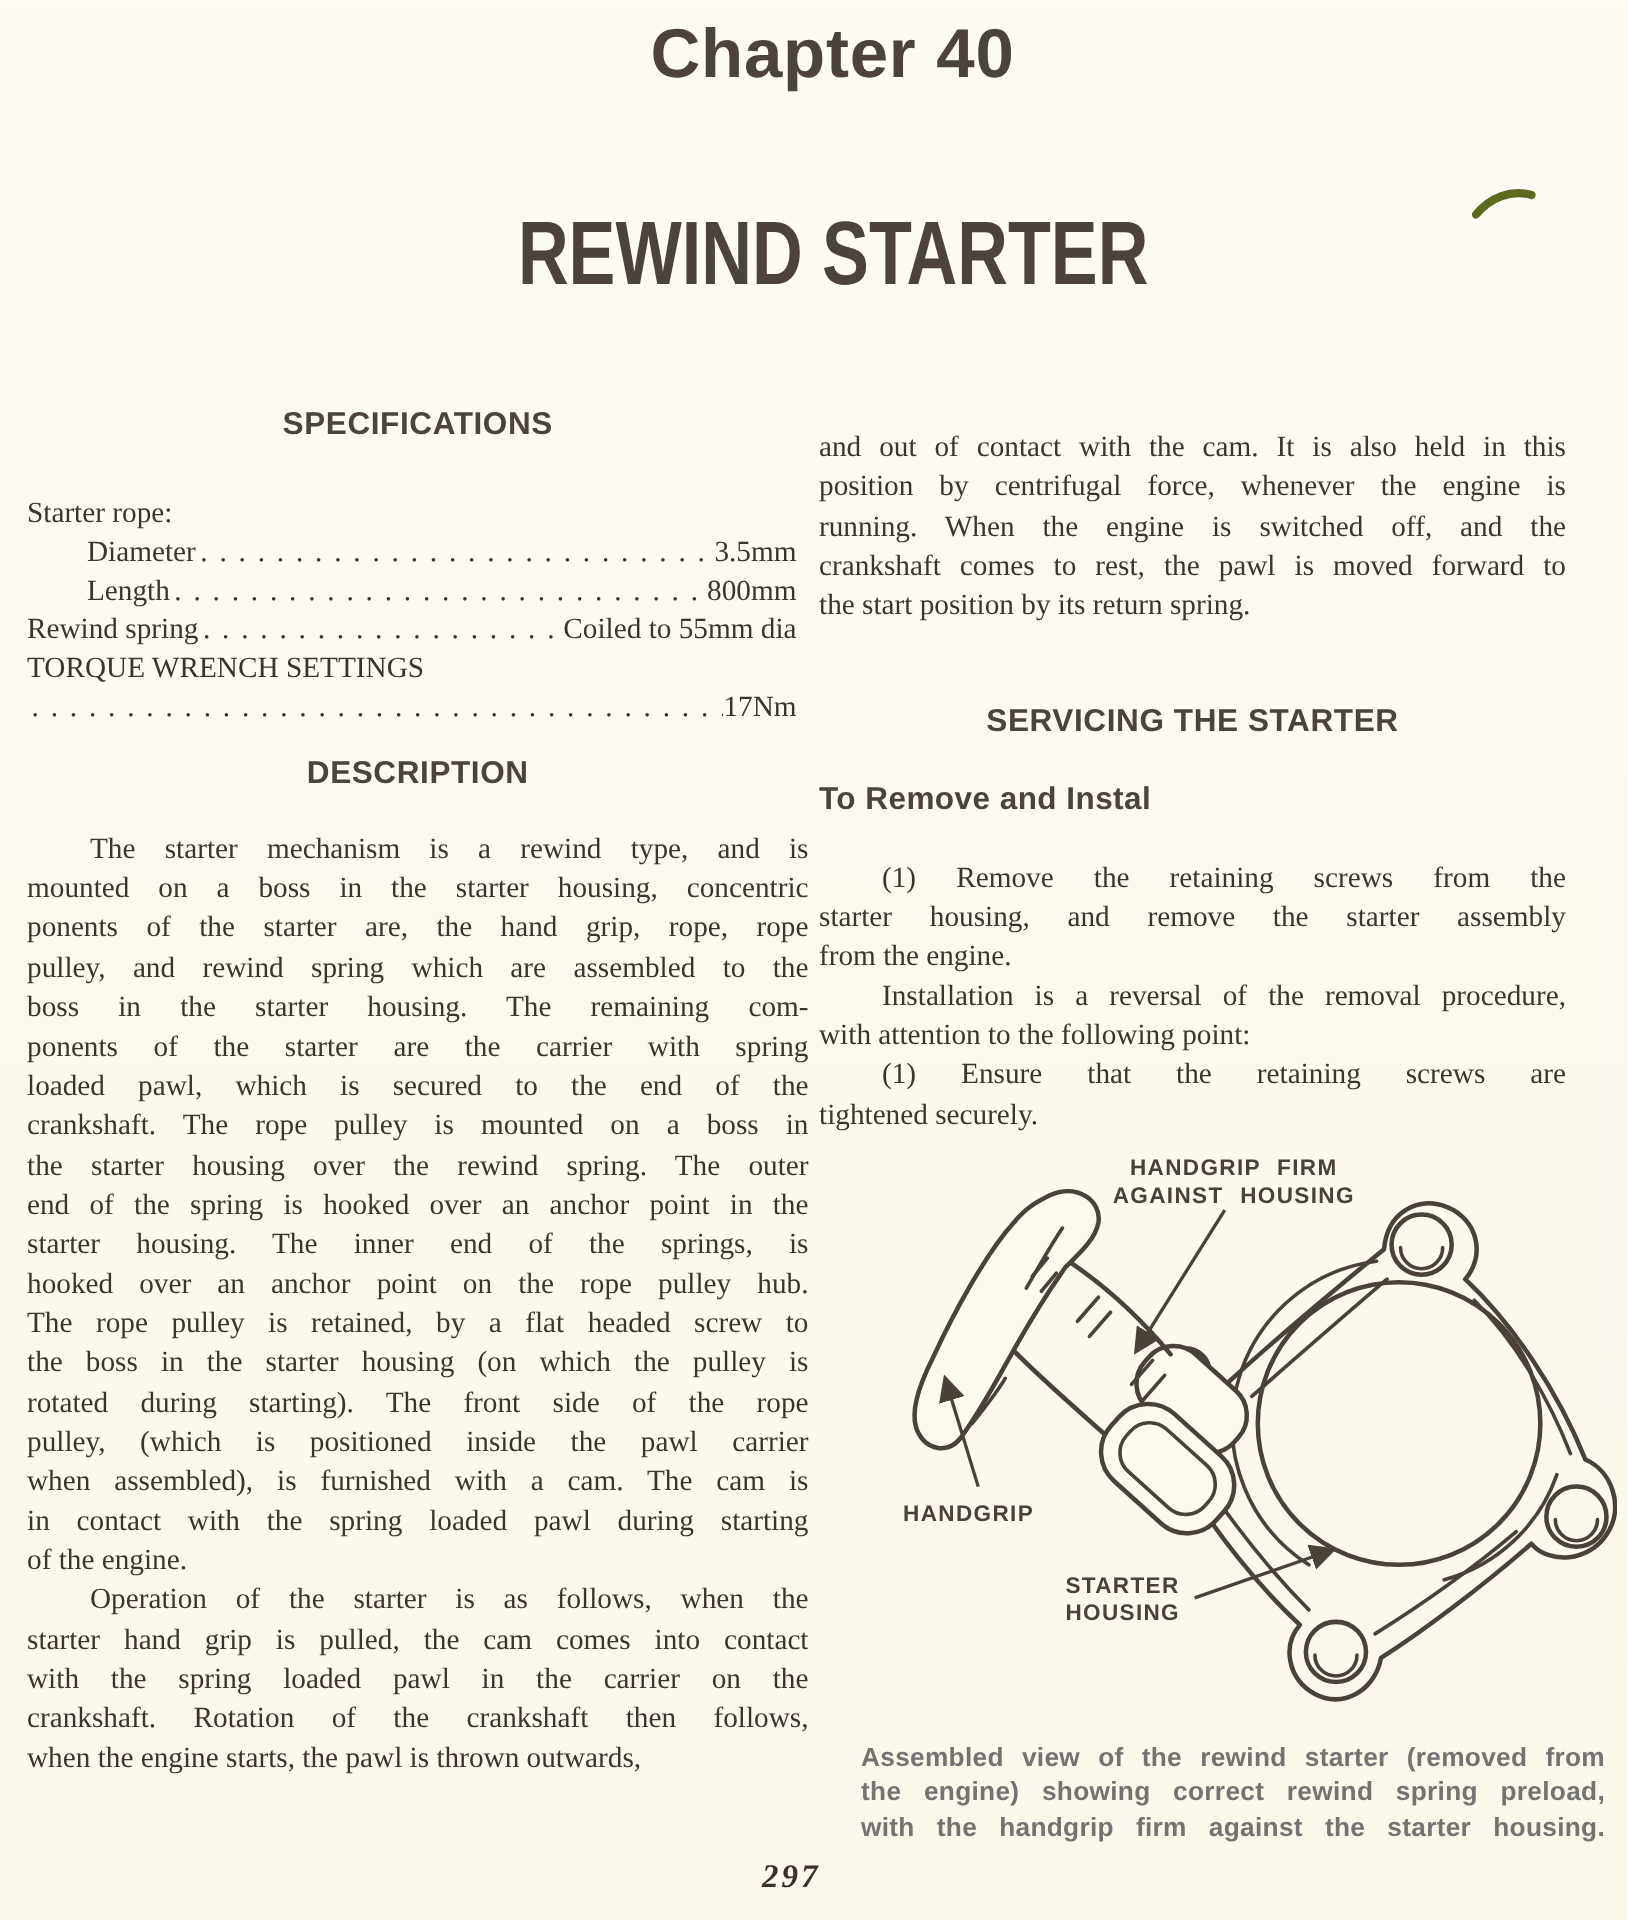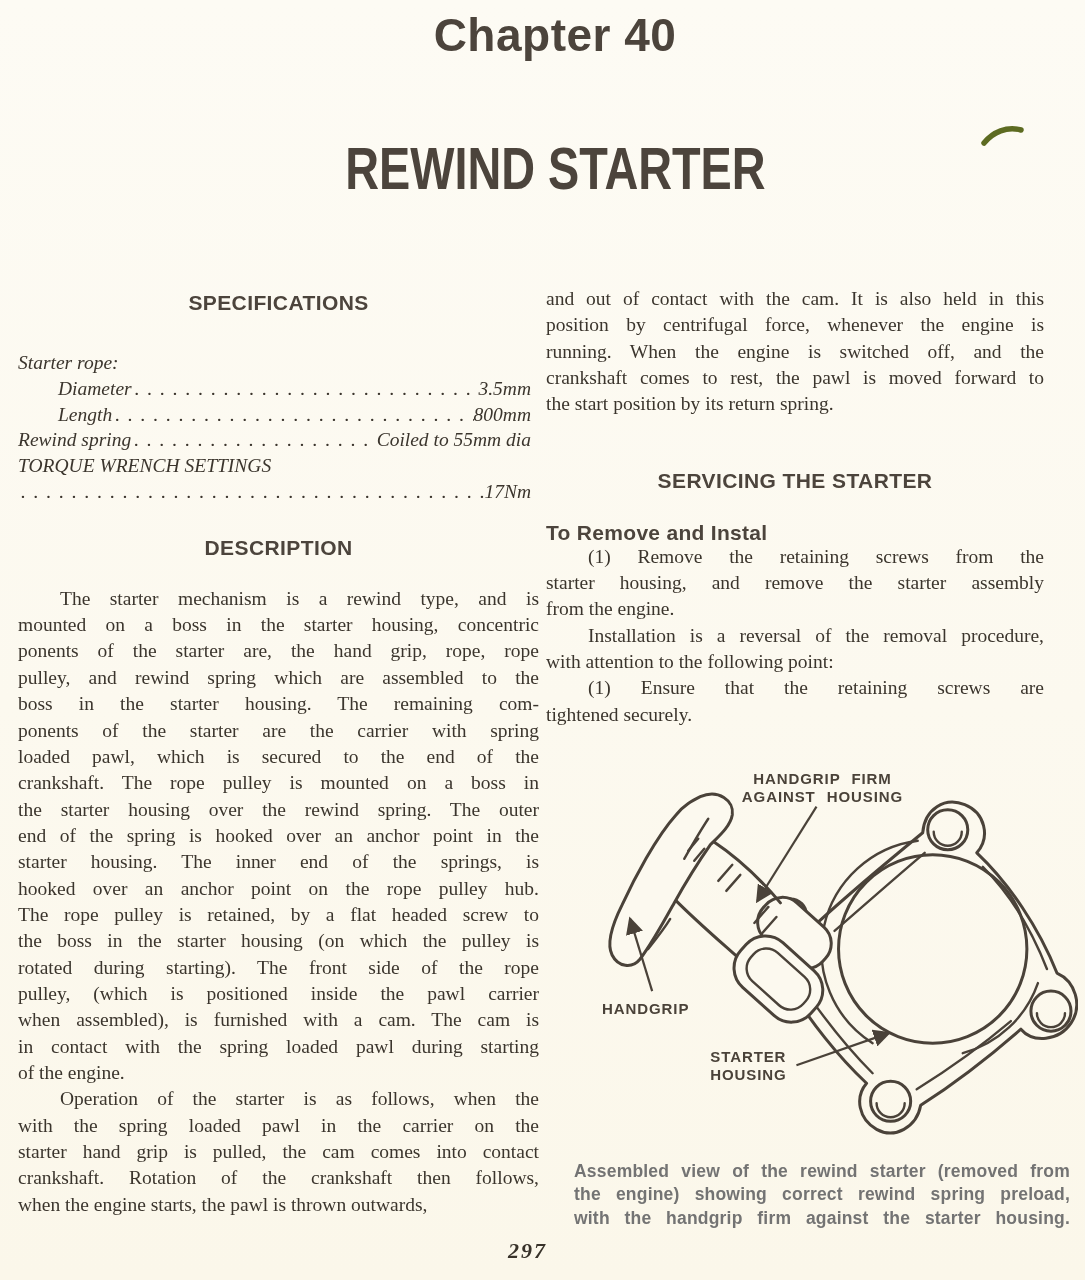--- a/index.html
+++ b/index.html
@@ -19,44 +19,44 @@
     font-family:"Liberation Sans",sans-serif;font-weight:bold;font-size:46px;
     color:var(--heading);letter-spacing:.5px;
   }
   .main-title{
     position:absolute;top:134px;left:0;width:1110px;text-align:center;
     font-family:"Liberation Sans",sans-serif;font-weight:bold;font-size:60px;
     color:var(--heading);
   }
   .main-title span{display:inline-block;transform:scaleX(.78);transform-origin:center;letter-spacing:0;}
   .col{position:absolute;font-size:19.5px;line-height:26.35px;}
-  .col-left{left:18px;top:292px;width:521px;}
+  .col-left{left:18px;top:272px;width:521px;}
   .col-right{left:546px;top:286px;width:498px;}
   .sec-heading{
     font-family:"Liberation Sans",sans-serif;font-weight:bold;font-size:21px;
     text-align:center;color:var(--heading);letter-spacing:.4px;line-height:22px;
   }
-  .spec-list{margin-top:36px;line-height:25.8px;padding-right:8px;font-style:italic;}
+  .spec-list{margin-top:36px;line-height:25.8px;padding-right:8px;}
   .spec-line{display:flex;}
   .spec-line.plain{display:block;}
   .spec-line.indent{padding-left:40px;}
   .spec-line .lbl,.spec-line .val{flex:0 0 auto;white-space:pre;}
   .spec-line .dots{flex:1 1 auto;overflow:hidden;white-space:nowrap;letter-spacing:1.5px;padding:0 3px;}
-  .desc-heading{margin-top:32px;}
+  .desc-heading{margin-top:20px;}
   .para{width:100%;}
   .para .tline{text-align:justify;text-align-last:justify;}
   .para .tline:last-child{text-align-last:left;}
   .para.indent-first .tline:first-child{text-indent:42px;}
   .para1{margin-top:27px;}
   .serv-heading{margin-top:52px;}
   .sub-heading{
     margin-top:30px;font-family:"Liberation Sans",sans-serif;font-weight:bold;
     font-size:21px;color:var(--heading);line-height:22px;letter-spacing:.3px;
   }
-  .steps{margin-top:0;}
+  .steps{margin-top:29px;}
   .figure{position:absolute;left:572px;top:752px;width:506px;height:404px;}
   .figure svg{width:100%;height:100%;}
   .fig-label{
     font-family:"Liberation Sans",sans-serif;font-weight:bold;font-size:15px;
     fill:var(--line);letter-spacing:.9px;word-spacing:6px;
   }
   .ln{stroke:var(--line);stroke-width:3;fill:none;stroke-linecap:round;stroke-linejoin:round;}
   .ln-thin{stroke:var(--line);stroke-width:2.4;fill:none;stroke-linecap:round;}
   .ln-fill{stroke:var(--line);stroke-width:3;fill:#fcf9ef;stroke-linejoin:round;}
   .arrowline{stroke:var(--line);stroke-width:2.2;fill:none;}
@@ -125,22 +125,22 @@
       <div class="tline">The rope pulley is retained, by a flat headed screw to</div>
       <div class="tline">the boss in the starter housing (on which the pulley is</div>
       <div class="tline">rotated during starting). The front side of the rope</div>
       <div class="tline">pulley, (which is positioned inside the pawl carrier</div>
       <div class="tline">when assembled), is furnished with a cam. The cam is</div>
       <div class="tline">in contact with the spring loaded pawl during starting</div>
       <div class="tline">of the engine.</div>
     </div>
   <div class="para indent-first">
       <div class="tline">Operation of the starter is as follows, when the</div>
+      <div class="tline">starter hand grip is pulled, the cam comes into contact</div>
       <div class="tline">with the spring loaded pawl in the carrier on the</div>
-      <div class="tline">starter hand grip is pulled, the cam comes into contact</div>
       <div class="tline">crankshaft. Rotation of the crankshaft then follows,</div>
       <div class="tline">when the engine starts, the pawl is thrown outwards,</div>
     </div>
 </div>
 
 <div class="col col-right">
   <div class="para">
       <div class="tline">and out of contact with the cam. It is also held in this</div>
       <div class="tline">position by centrifugal force, whenever the engine is</div>
       <div class="tline">running. When the engine is switched off, and the</div>

